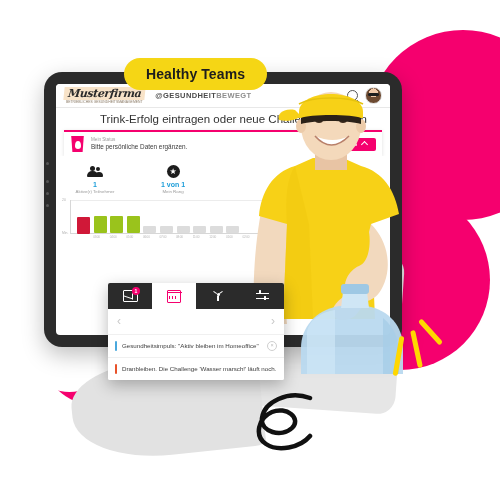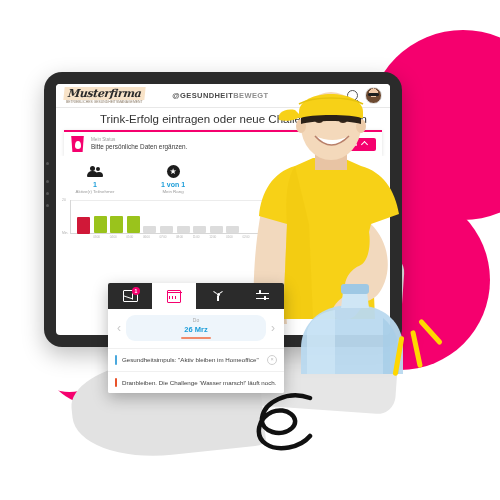--- a/index.html
+++ b/index.html
@@ -36,21 +36,21 @@
   #tablet-screen{position:absolute;left:12px;top:12px;right:12px;bottom:12px;
      background:#ffffff;border-radius:4px;overflow:hidden;}
   .tbtn{position:absolute;left:2px;width:3px;height:3px;border-radius:50%;background:#555;}
 
   
   #app-header{position:relative;height:24px;border-bottom:1px solid #e8e8e8;
      display:flex;align-items:center;padding:0 8px;box-sizing:border-box;background:#fff;}
   #brand-logo{font-family:"DejaVu Serif",serif;font-style:italic;font-weight:bold;font-size:11px;
      color:#2b2b2b;background:#f8e3c8;padding:0 4px;letter-spacing:-.4px;transform:skewX(-6deg);}
   #brand-sub{font-size:3.4px;color:#8a7a66;margin-left:2px;}
-  #claim{margin-left:27px;font-size:7.5px;font-weight:bold;letter-spacing:.4px;color:#8d8d8d;}
+  #claim{margin-left:10px;font-size:7.5px;font-weight:bold;letter-spacing:.4px;color:#8d8d8d;}
   #claim .dark{color:#4a4a4a;}
   #header-right{margin-left:auto;display:flex;align-items:center;gap:7px;}
   #search-icon{width:9px;height:9px;border:1.3px solid #555;border-radius:50%;position:relative;}
   #search-icon::after{content:"";position:absolute;right:-3px;bottom:-2px;width:4px;height:1.3px;
      background:#555;transform:rotate(45deg);}
   #avatar{width:15px;height:15px;border-radius:50%;
      background:radial-gradient(circle at 50% 32%,#f0c9a8 0 34%,#6d4a31 35% 100%);
      border:1px solid #ddd;overflow:hidden;position:relative;}
   #avatar::before{content:"";position:absolute;left:2px;top:5px;width:11px;height:3px;
      background:#1d1d1d;border-radius:2px;}
@@ -328,25 +328,20 @@
             <span class="kb" style="left:3px;top:-0.5px"></span>
           <span class="ln" style="top:7.5px"></span>
             <span class="kb" style="left:8px;top:5px"></span>
         </div>
       </div>
     </div>
 
     <div id="date-strip">
       <div class="arrow">‹</div>
       <div id="days-host" style="display:flex;flex:1;">
-          <div class="day active">
-            <div class="dow">Do</div>
-            <div class="dnum">26 Mrz</div>
-            <div class="bar2" style="background: rgb(240, 138, 106);"></div>
-          </div>
         </div>
       <div class="arrow">›</div>
     </div>
 
     <div id="msg-host">
         <div class="msg">
           <div class="accent" style="background: rgb(74, 168, 221);"></div>
           <div class="txt">Gesundheitsimpuls: "Aktiv bleiben im Homeoffice"</div>
           <div class="close">×</div>
         </div>
@@ -359,13 +354,14 @@
 
   <div class="spark" id="spark1"></div>
   <div class="spark" id="spark2"></div>
   <div class="spark" id="spark3"></div>
 
   <svg id="squiggle" viewBox="0 0 70 62">
     <path d="M62 6 C40 -2 16 10 14 26 C12 40 34 46 44 36 C54 26 38 14 24 20
              C10 26 6 44 18 52 C30 60 52 56 62 44" stroke="#111" stroke-width="4.5" fill="none" stroke-linecap="round"></path>
   </svg>
 
+  <div id="healthy-badge">Healthy Teams</div>
 </div>
 
 </body></html>

